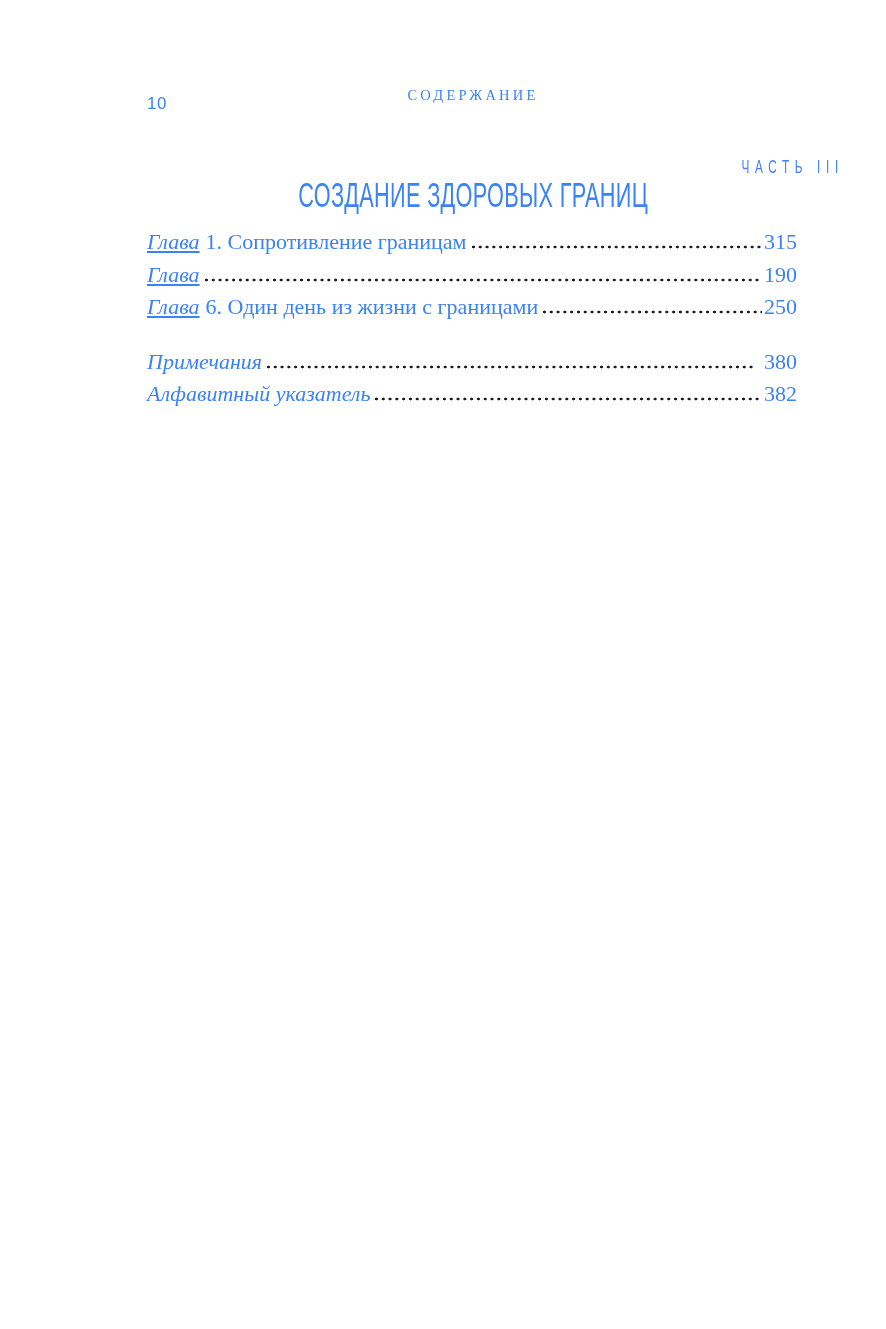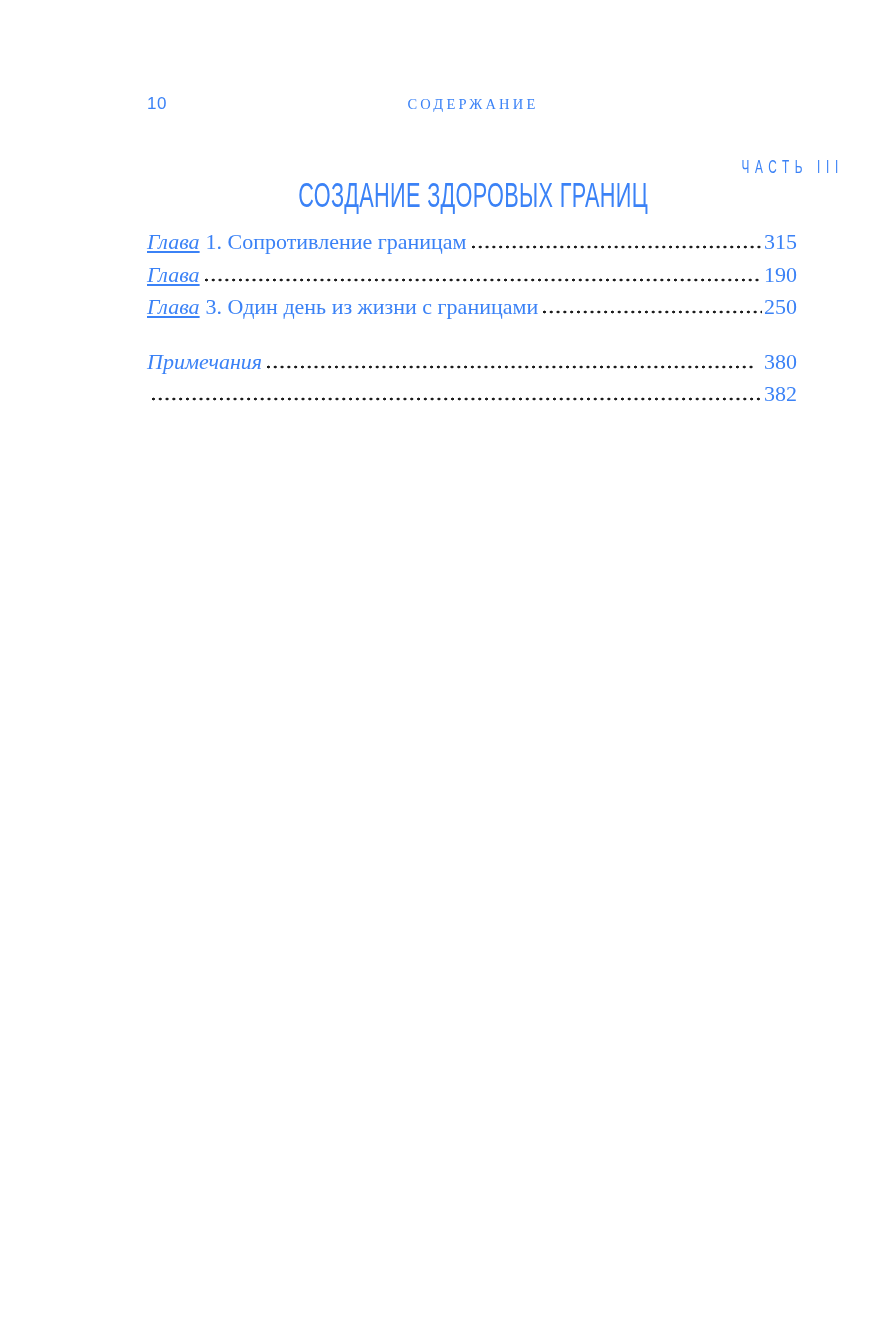--- a/index.html
+++ b/index.html
@@ -19,21 +19,21 @@
     left: 147px;
     top: 95px;
     font-family: "Liberation Sans", "DejaVu Sans", sans-serif;
     font-size: 17px;
     line-height: 17px;
     letter-spacing: 0.5px;
   }
   .running-header {
     position: absolute;
     left: 148px;
-    top: 97px;
+    top: 88px;
     width: 650px;
     text-align: center;
     font-size: 14.5px;
     line-height: 14.5px;
     letter-spacing: 3.2px;
     margin: 0;
   }
 
   
   .part-kicker {
@@ -127,33 +127,34 @@
         <span class="leader"></span>
         <span class="pagenum">315</span>
       </div>
       <div class="toc-row">
         <span class="prefix">Глава</span>
         <span class="leader"></span>
         <span class="pagenum">190</span>
       </div>
       <div class="toc-row">
         <span class="prefix">Глава</span>
-        <span class="rest">3. Один день из жизни с границами</span>
+        <span class="rest">6. Один день из жизни с границами</span>
         <span class="leader"></span>
         <span class="pagenum">250</span>
       </div>
     </div>
 
     <div class="back-matter">
       <div class="toc-row">
         <span class="italic-title">Примечания</span>
         <span class="leader gap-before-num"></span>
         <span class="pagenum">380</span>
       </div>
       <div class="toc-row">
+        <span class="italic-title">Алфавитный указатель</span>
         <span class="leader"></span>
         <span class="pagenum">382</span>
       </div>
     </div>
 
   </div>
 
 </div>
 
 </body></html>

